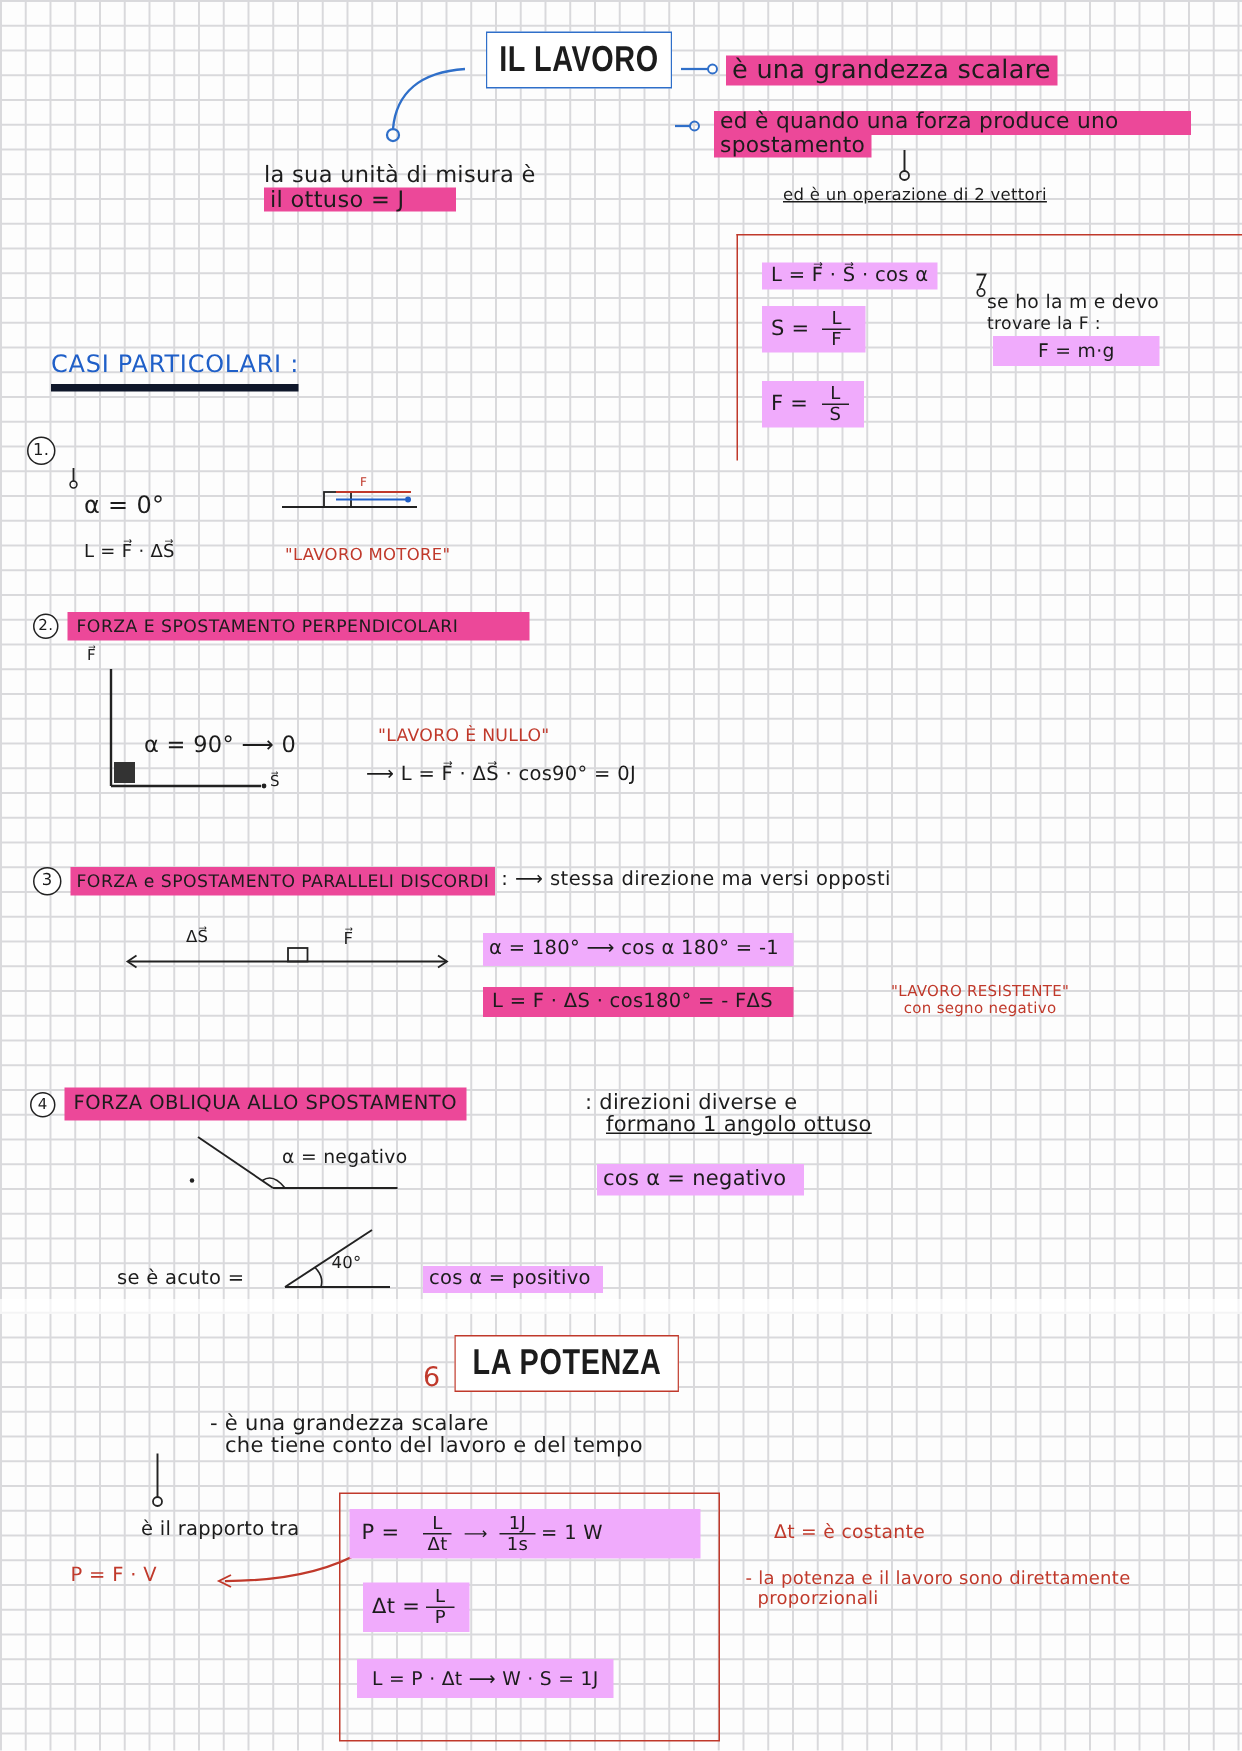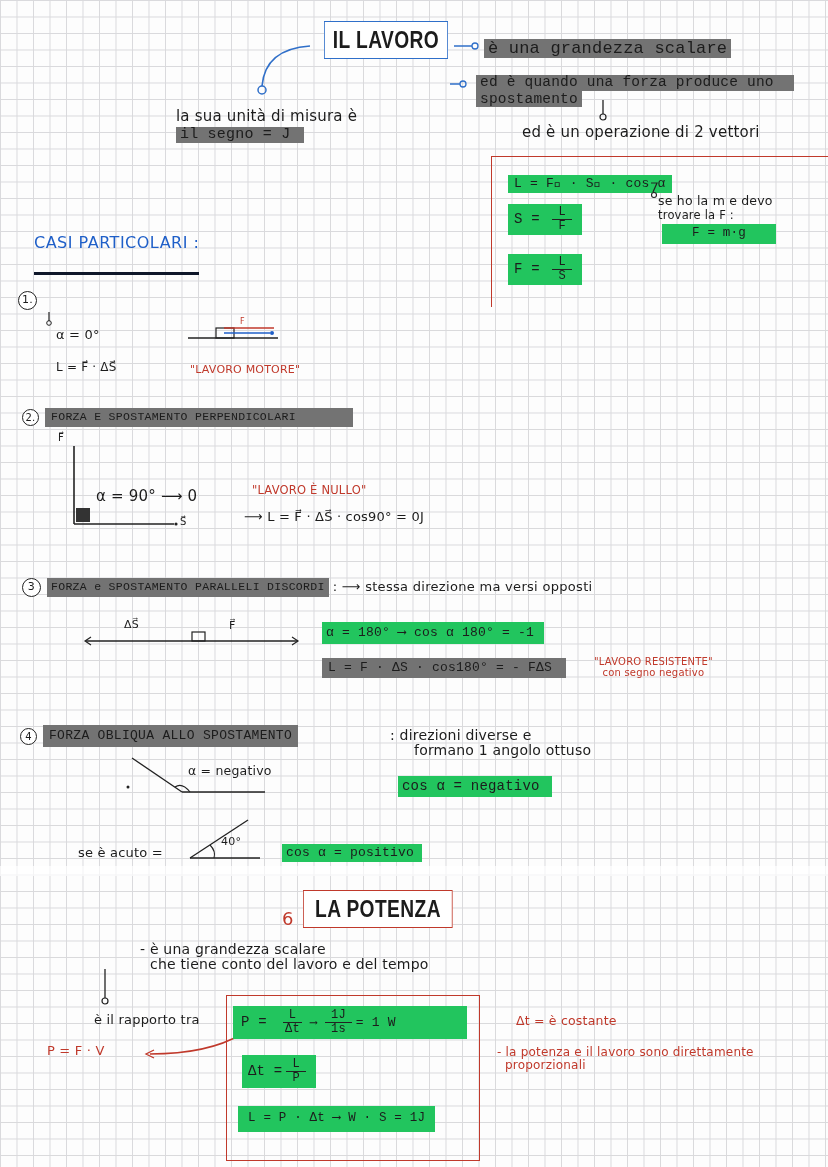--- a/index.html
+++ b/index.html
@@ -10,22 +10,22 @@
       linear-gradient(to right, #d9d9dc 1px, transparent 1px),
       linear-gradient(to bottom, #d9d9dc 1px, transparent 1px);
     background-size:16.5px 16.5px;
     font-family:"DejaVu Sans", sans-serif;
     color:#1c1c1c;
   }
   .abs { position:absolute; }
   .hand { font-family:"DejaVu Sans", sans-serif; font-size:14px; line-height:1.1; letter-spacing:0.2px; }
   .small { font-size:11.5px; }
   .caps { font-size:12px; letter-spacing:0.3px; }
-  .hl-blue { background:#737373; padding:0 4px;font-family:Liberation Mono, monospace; }
-  .hl-yellow { background:#22c55e; padding:2px 6px;font-family:Liberation Mono, monospace; }
+  .hl-blue { background:#ec4899; padding:0 4px; }
+  .hl-yellow { background:#f0abfc; padding:2px 6px; }
   .red { color:#c0392b; }
   .blue { color:#1f5fc8; }
   .title-box {
     border:1.5px solid #2f6fc9; background:#fff; padding:4px 10px;
     font-family:"Liberation Sans", sans-serif; font-weight:bold; font-size:24px;
     letter-spacing:0.5px; transform:scaleX(0.8); transform-origin:left;
   }
   .title-box.red-border { border-color:#c0392b; }
   .frac { display:inline-flex; flex-direction:column; align-items:center; vertical-align:middle; margin:0 4px; }
   .frac .num { border-bottom:1.4px solid #222; padding:0 6px; font-size:12px; }
@@ -60,25 +60,25 @@
   <span class="hl-blue">è una grandezza scalare</span>
 </div>
 <div class="abs hand" style="left:476px;top:74px;font-size:14.5px;">
   <span class="hl-blue" style="display:inline-block;width:310px;">ed è quando una forza produce uno</span><br>
   <span class="hl-blue">spostamento</span>
 </div>
 <svg class="abs" style="left:596px;top:98px;" width="14" height="24">
   <line x1="7" y1="2" x2="7" y2="16" stroke="#222" stroke-width="1.3"></line>
   <circle cx="7" cy="19" r="3" stroke="#222" stroke-width="1.2" fill="none"></circle>
 </svg>
-<div class="abs hand" style="left:522px;top:124px;font-size:15px;">ed è un operazione di 2 vettori</div>
+<div class="abs hand" style="left:522px;top:124px;font-size:11px;text-decoration:underline;">ed è un operazione di 2 vettori</div>
 
 <div class="abs hand" style="left:176px;top:108px;font-size:15px;">
   <span>la sua unità di misura è</span><br>
-  <span class="hl-blue" style="display:inline-block;width:120px;">il segno = J</span>
+  <span class="hl-blue" style="display:inline-block;width:120px;">il ottuso = J</span>
 </div>
 
 <div class="abs" style="left:491px;top:156px;width:337px;height:150px;border-top:1.6px solid #c0392b;border-left:1.6px solid #c0392b;"></div>
 
 <div class="abs hand hl-yellow" style="left:508px;top:175px;font-size:13px;">L = F⃗ · S⃗ · cos α</div>
 <div class="abs hand hl-yellow" style="left:508px;top:204px;font-size:14px;">
   <span>S =</span>
   <span class="frac">
       <span class="num">L</span>
       <span class="den">F</span>
@@ -95,30 +95,30 @@
 <svg class="abs" style="left:648px;top:180px;" width="12" height="20">
   <path d="M3 3 L9 3 L5 12" stroke="#222" stroke-width="1.2" fill="none"></path>
   <circle cx="6" cy="15" r="2.5" stroke="#222" stroke-width="1.1" fill="none"></circle>
 </svg>
 <div class="abs hand" style="left:658px;top:194px;font-size:12.5px;">
   <span>se ho la m e devo</span><br>
   <span class="small">trovare la F :</span>
 </div>
 <div class="abs hand hl-yellow" style="left:662px;top:224px;font-size:12.5px;padding:3px 30px;">F = m·g</div>
 
-<div class="abs hand blue" style="left:34px;top:234px;font-size:16px;border-bottom:3px solid #0f172a;padding-bottom:20px;letter-spacing:0.5px;">CASI PARTICOLARI :</div>
+<div class="abs hand blue" style="left:34px;top:234px;font-size:16px;border-bottom:5px solid #0f172a;padding-bottom:4px;letter-spacing:0.5px;">CASI PARTICOLARI :</div>
 
 <div class="abs hand caps" style="left:18px;top:291px;display:flex;align-items:center;">
   <span class="circle-num">1.</span>
 </div>
 <svg class="abs" style="left:44px;top:311px;" width="10" height="16">
   <line x1="5" y1="1" x2="5" y2="10" stroke="#222" stroke-width="1.2"></line>
   <circle cx="5" cy="12" r="2.3" stroke="#222" stroke-width="1" fill="none"></circle>
 </svg>
-<div class="abs hand" style="left:56px;top:328px;font-size:13px;text-align:center;">α = 0°</div>
+<div class="abs hand" style="left:56px;top:328px;font-size:16px;text-align:center;">α = 0°</div>
 <div class="abs hand" style="left:56px;top:361px;font-size:12px;">L = F⃗ · ΔS⃗</div>
 <svg class="abs" style="left:186px;top:314px;" width="100" height="30">
   <line x1="2" y1="24" x2="92" y2="24" stroke="#222" stroke-width="1.3"></line>
   <rect x="30" y="14" width="18" height="10" stroke="#222" stroke-width="1.2" fill="none"></rect>
   <line x1="38" y1="14" x2="88" y2="14" stroke="#c0392b" stroke-width="1.3"></line>
   <line x1="38" y1="19" x2="84" y2="19" stroke="#1f5fc8" stroke-width="1.3"></line>
   <circle cx="86" cy="19" r="2" fill="#1f5fc8"></circle>
   <text x="54" y="10" font-size="8" fill="#c0392b" font-family="DejaVu Sans, sans-serif">F</text>
 </svg>
 <div class="abs hand red" style="left:190px;top:364px;font-size:11px;">"LAVORO MOTORE"</div>
@@ -158,21 +158,21 @@
   <span>"LAVORO RESISTENTE"</span><br>
   <span>con segno negativo</span>
 </div>
 
 <div class="abs hand caps" style="left:20px;top:725px;display:flex;align-items:center;">
   <span class="circle-num" style="width:15px;height:15px;font-size:10px;">4</span>
   <span class="hl-blue" style="padding:4px 6px;font-size:13px;">FORZA OBLIQUA ALLO SPOSTAMENTO</span>
 </div>
 <div class="abs hand" style="left:390px;top:728px;font-size:14px;">
   <span>: direzioni diverse e</span><br>
-  <span style="margin-left:24px;">formano 1 angolo ottuso</span>
+  <span style="margin-left:14px;text-decoration:underline;">formano 1 angolo ottuso</span>
 </div>
 <svg class="abs" style="left:120px;top:754px;" width="150" height="46">
   <line x1="12" y1="4" x2="62" y2="38" stroke="#222" stroke-width="1.3"></line>
   <line x1="62" y1="38" x2="145" y2="38" stroke="#222" stroke-width="1.3"></line>
   <path d="M55 33 Q 62 28 70 38" stroke="#222" stroke-width="1.1" fill="none"></path>
   <circle cx="8" cy="33" r="1.5" fill="#222"></circle>
 </svg>
 <div class="abs hand" style="left:188px;top:764px;font-size:12.5px;">α = negativo</div>
 <div class="abs hand hl-yellow" style="left:398px;top:776px;font-size:14px;padding:3px 12px 3px 4px;">cos α = negativo</div>
 

